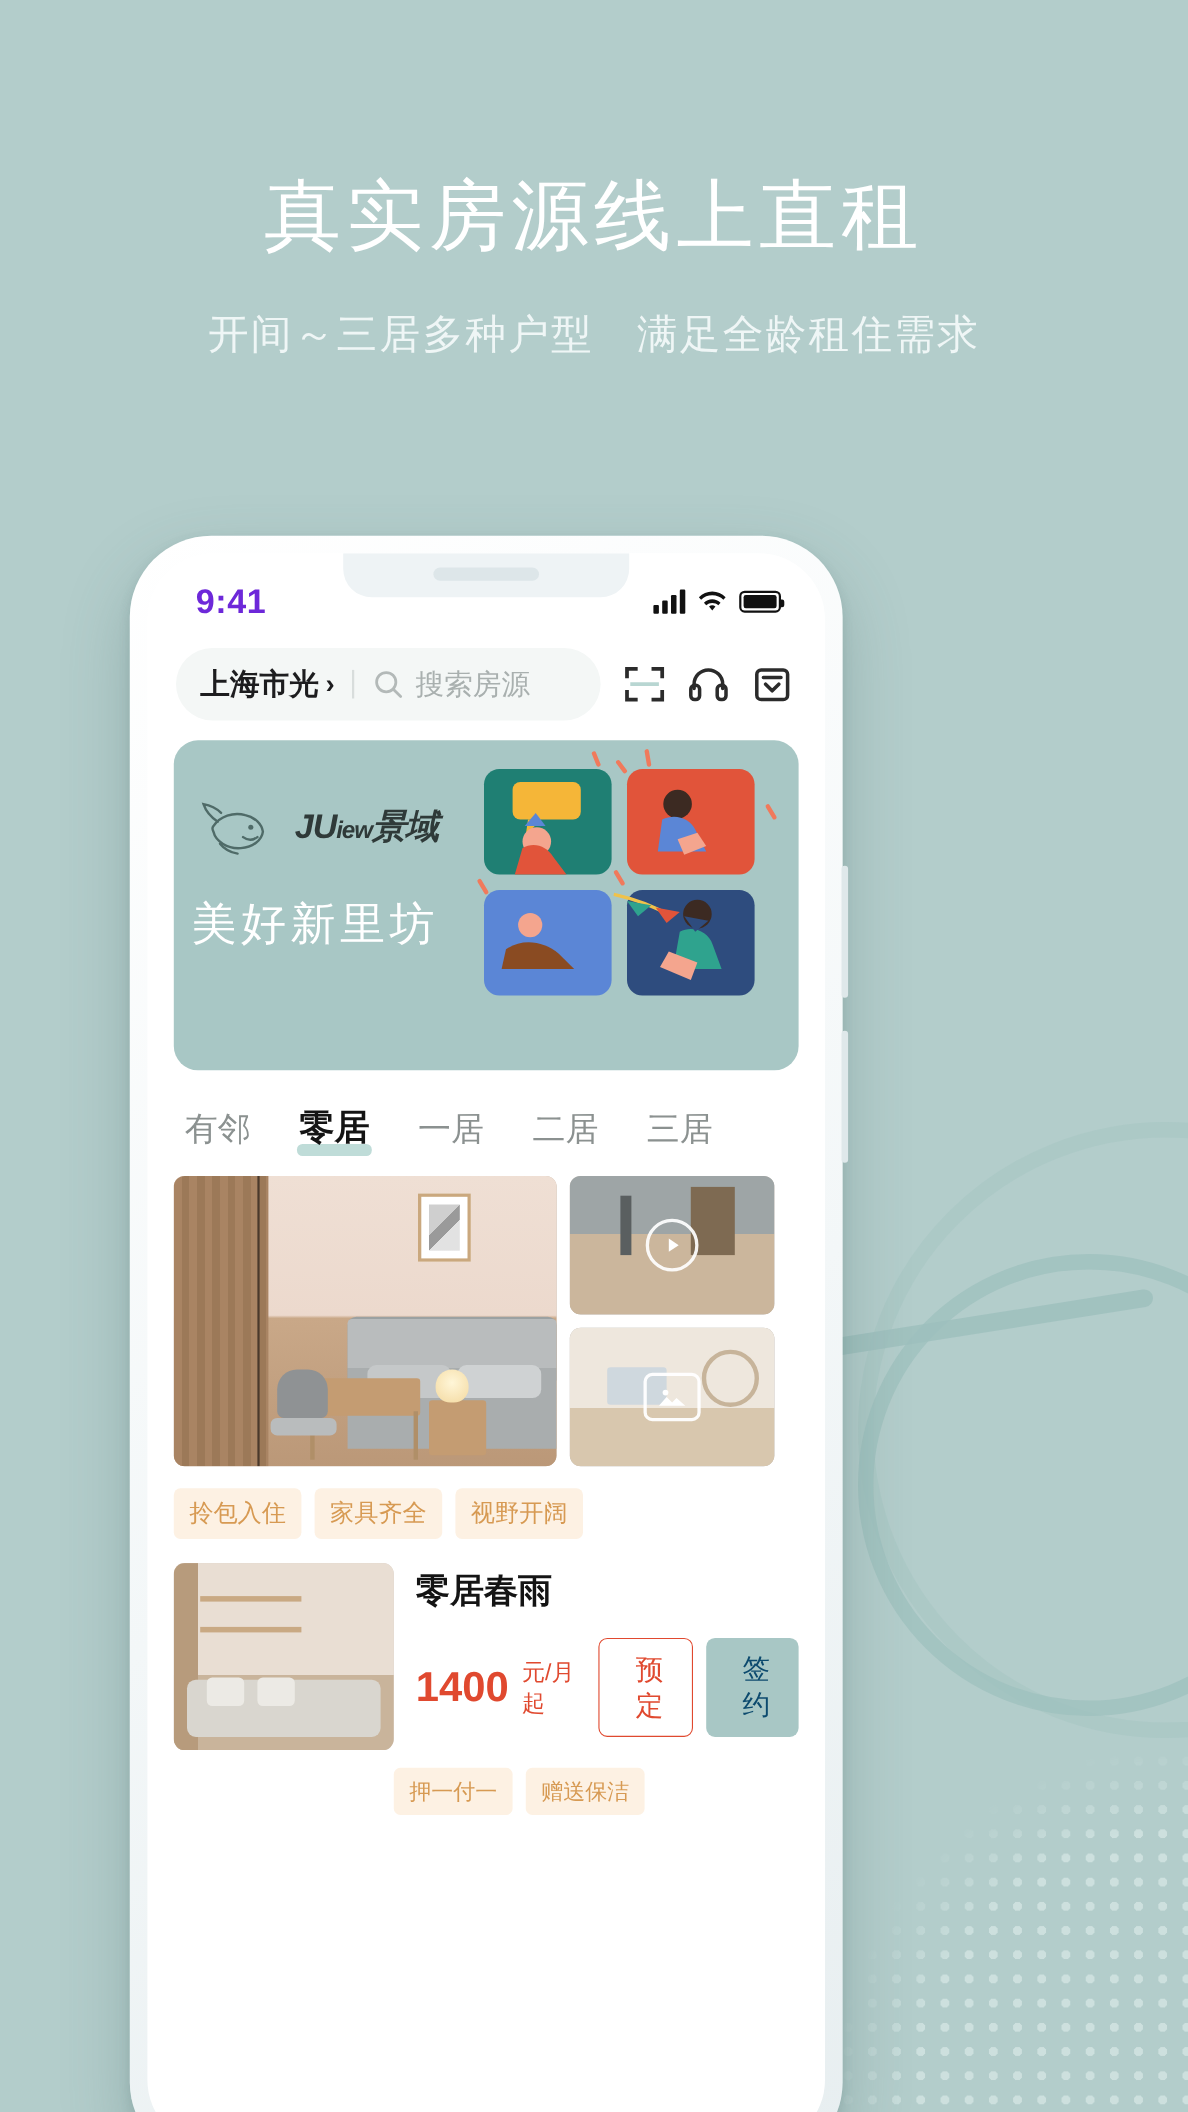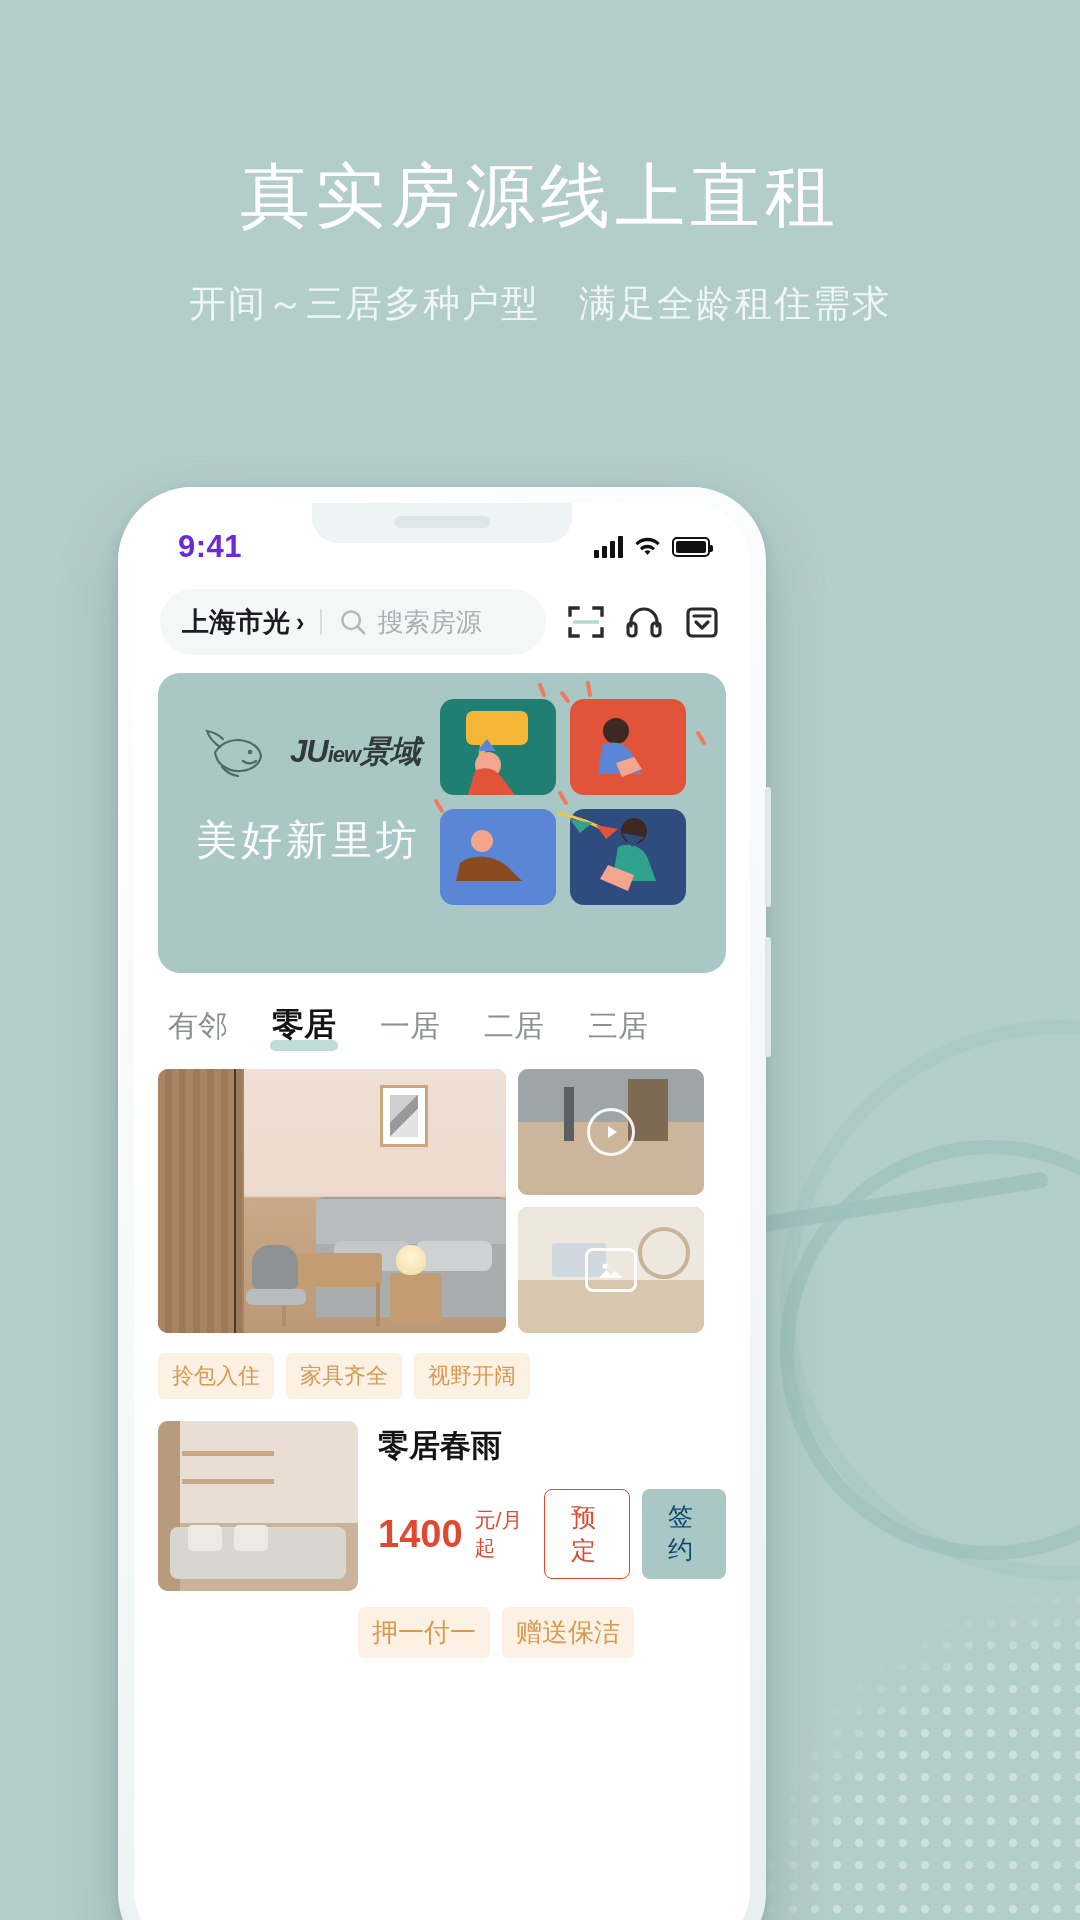--- a/index.html
+++ b/index.html
@@ -183,21 +183,21 @@
   
   .banner {
     margin: 18px 24px 0 24px;
     height: 300px;
     background: #a8c7c5;
     border-radius: 22px;
     position: relative;
     overflow: hidden;
   }
   .banner-left {
-    position: absolute; left: 38px; top: 52px;
+    position: absolute; left: 16px; top: 52px;
     width: 250px;
   }
   .brand-row { display: flex; align-items: center; gap: 8px; }
   .brand-name {
     font-size: 31px; color: #2f3a39; font-weight: 700;
     font-style: italic; letter-spacing: -1px;
   }
   .brand-name .small { font-size: 22px; }
   .banner-slogan {
     margin-top: 34px;
@@ -258,28 +258,28 @@
   .listing-thumb {
     width: 200px; height: 170px; border-radius: 10px; overflow: hidden;
     background: #d8cec4; flex: none; position: relative;
   }
   .listing-info { flex: 1; padding-top: 4px; }
   .listing-title { font-size: 31px; color: #141414; font-weight: 600; }
   .listing-meta { margin-top: 14px; font-size: 22px; color: #8d9392; }
   .price-row { margin-top: 22px; display: flex; align-items: center; gap: 12px; }
   .price { font-size: 38px; color: #e0492f; font-weight: 700; }
   .price-unit { font-size: 21px; color: #e0492f; }
-  .btns { margin-left: auto; display: flex; gap: 12px; }
+  .btns { margin-left: auto; display: flex; gap: 12px; text-align: right; }
   .btn {
     font-size: 25px; padding: 11px 26px; border-radius: 8px;
   }
   .btn-outline { color: #e0492f; border: 1.5px solid #e0492f; background: #fff; }
   .btn-solid { color: #0c4a6e; background: #a8c7c5; }
   .sub-chips { display: flex; gap: 12px; padding: 16px 24px 0 224px; }
-  .chip-red { background: #fdf1e3; color: #d79a53; font-size: 26px; padding: 8px 14px; border-radius: 6px; }
+  .chip-red { background: #fdf1e3; color: #d79a53; font-size: 20px; padding: 8px 14px; border-radius: 6px; }
 
   
   .room-main { position: absolute; inset: 0; background:
       linear-gradient(180deg,#efdfd4 0%,#ecd9cd 48%,#c9a888 49%,#bb9878 100%); }
   .wall-wood { position: absolute; left:0; top:0; width: 86px; height:100%;
       background: repeating-linear-gradient(90deg,#a98463 0 7px,#9c7958 7px 14px); }
   .wall-wood::after{content:"";position:absolute;right:8px;top:0;width:2px;height:100%;background:#4a392b;}
   .art-frame { position:absolute; left: 222px; top: 16px; width: 48px; height: 62px;
       background: #fff; border: 3px solid #caa87e; }
   .art-frame i { position:absolute; inset:7px; background:

